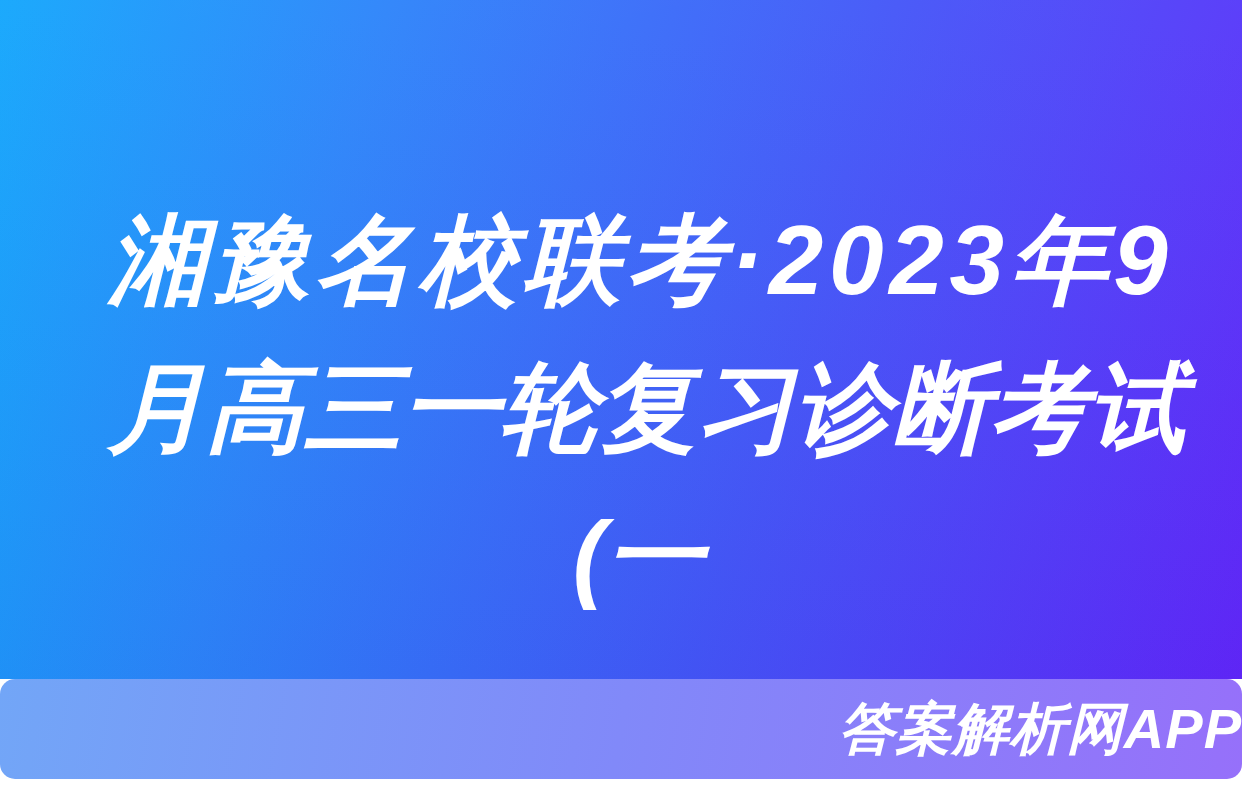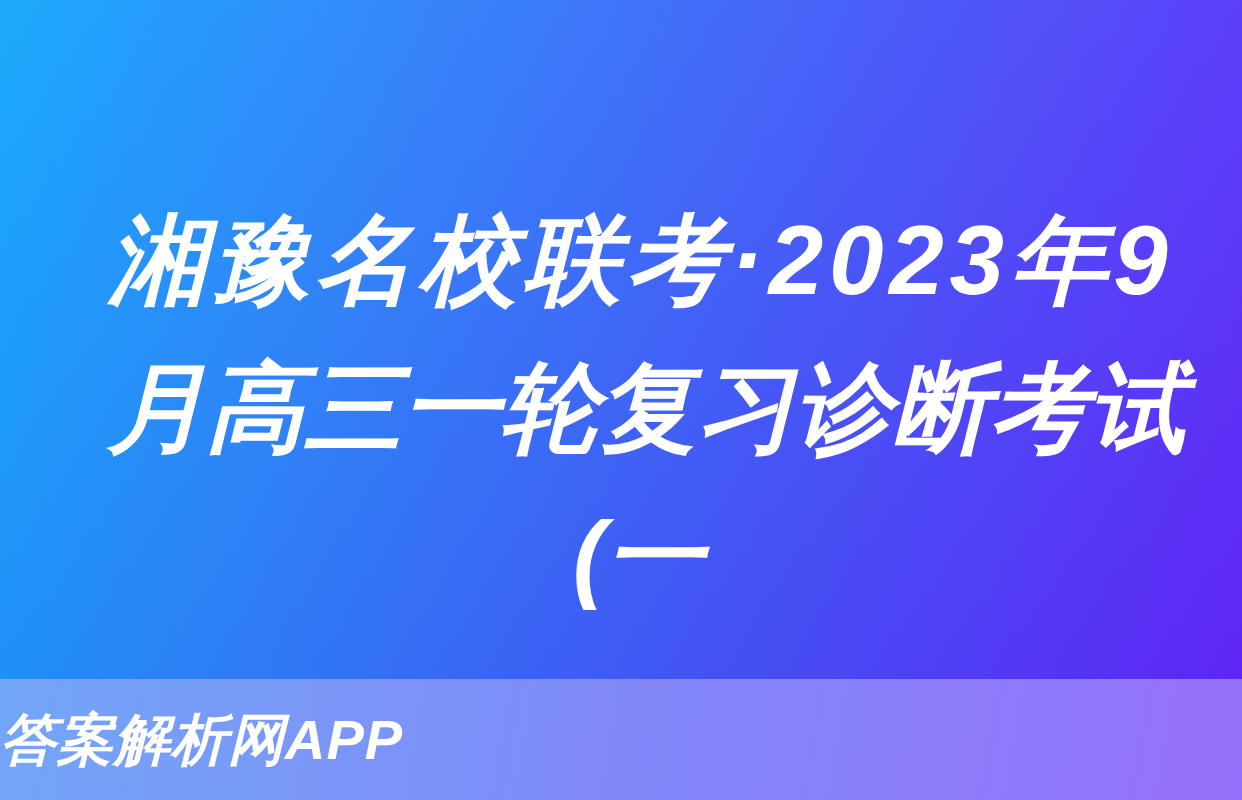--- a/index.html
+++ b/index.html
@@ -69,25 +69,26 @@
     text-align: center;
     display: block;
   }
 
   
   .footer {
     position: absolute;
     left: 0;
     top: 679px;
     width: 1242px;
-    height: 121px;
+    height: 100px;
     background: linear-gradient(100deg, #72A6F7 0%, #8189F9 50%, #9670FA 100%);
     display: flex;
     align-items: center;
-    justify-content: flex-start;
+    justify-content: flex-end;
+    border-radius: 15px;
   }
 
   .footer-text {
     color: #ffffff;
     font-size: 56px;
     font-weight: 700;
     font-style: italic;
     letter-spacing: 1px;
     line-height: 1;
     white-space: nowrap;

